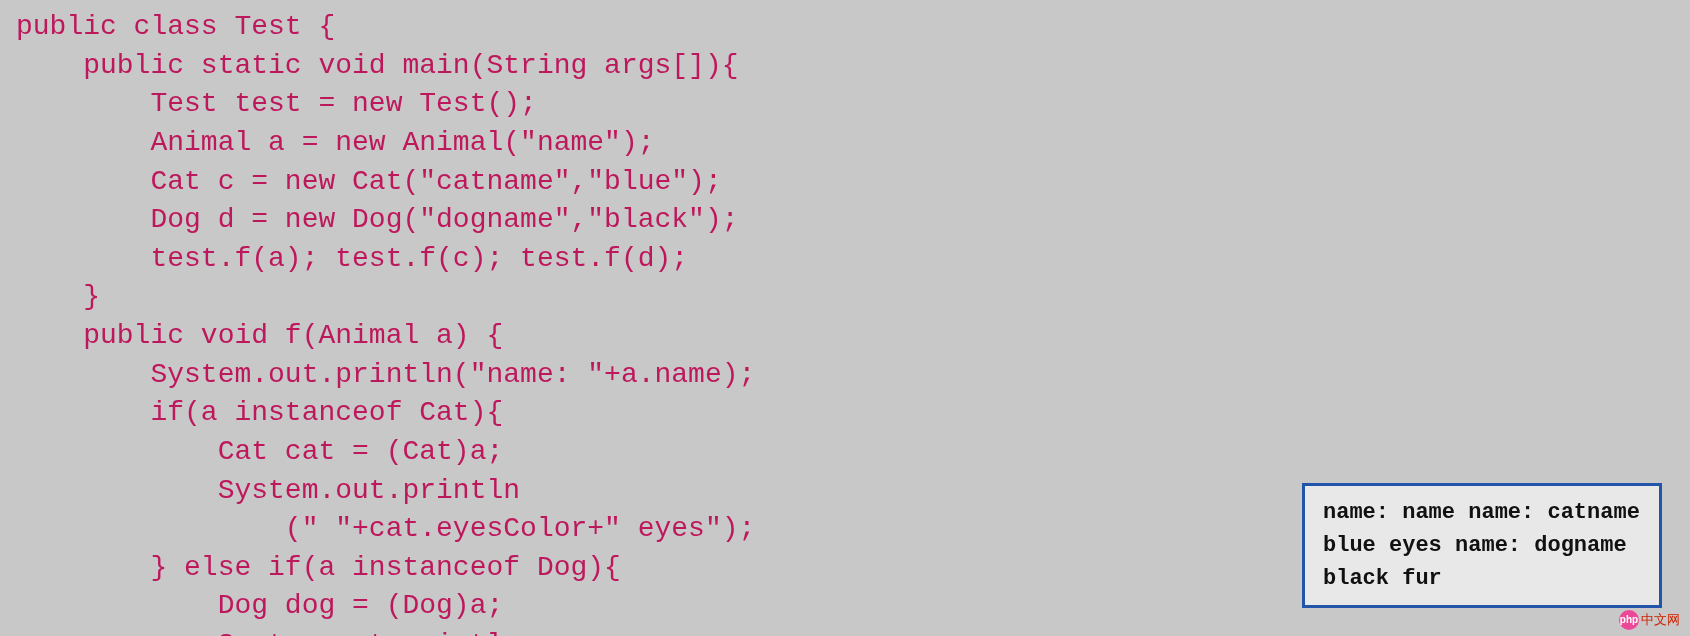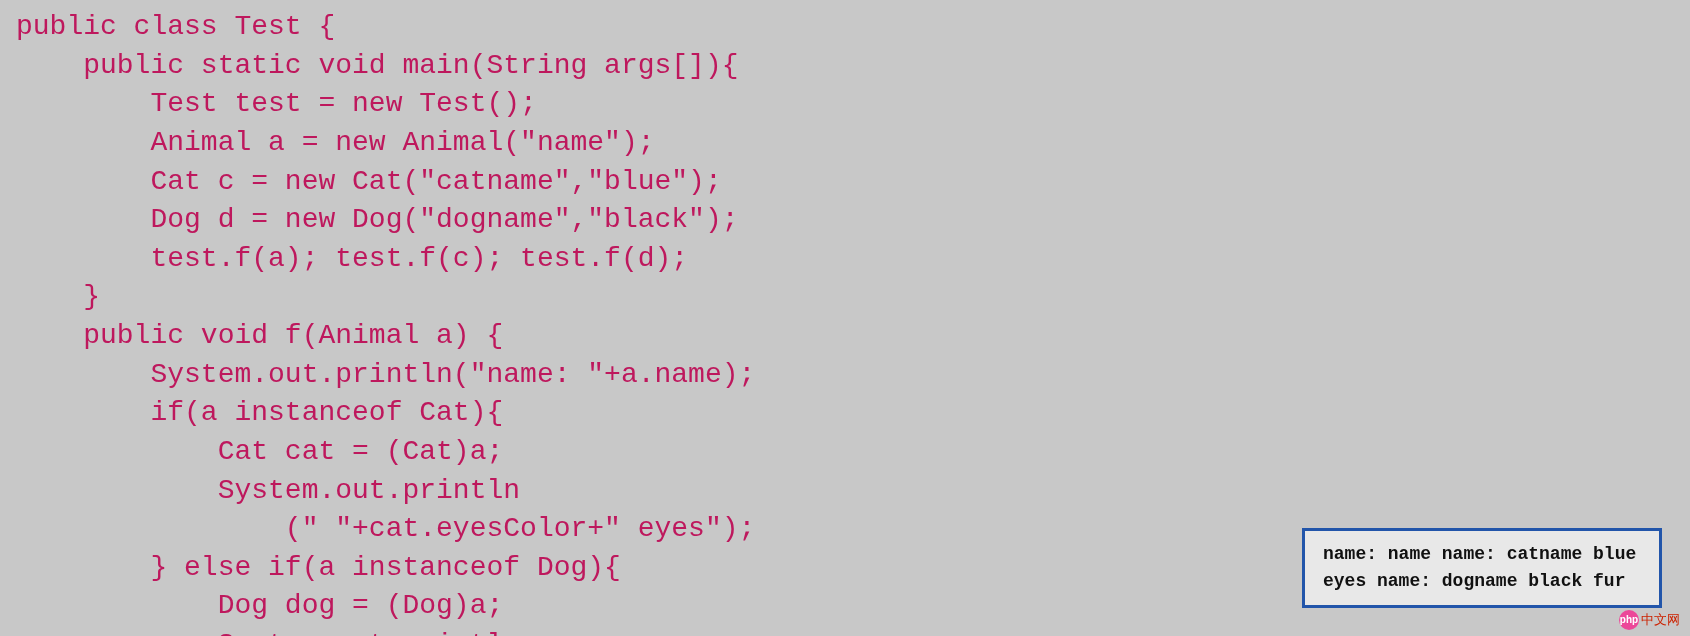--- a/index.html
+++ b/index.html
@@ -46,21 +46,21 @@
 
     .output-box {
       position: absolute;
       bottom: 28px;
       right: 28px;
       width: 360px;
       background-color: #e8e8e8;
       border: 3px solid #2255aa;
       padding: 10px 18px;
       font-family: 'Courier New', Courier, monospace;
-      font-size: 18px;
+      font-size: 22px;
       font-weight: bold;
       line-height: 1.5;
       color: #111;
     }
 
     .watermark {
       position: absolute;
       bottom: 6px;
       right: 10px;
       display: flex;

